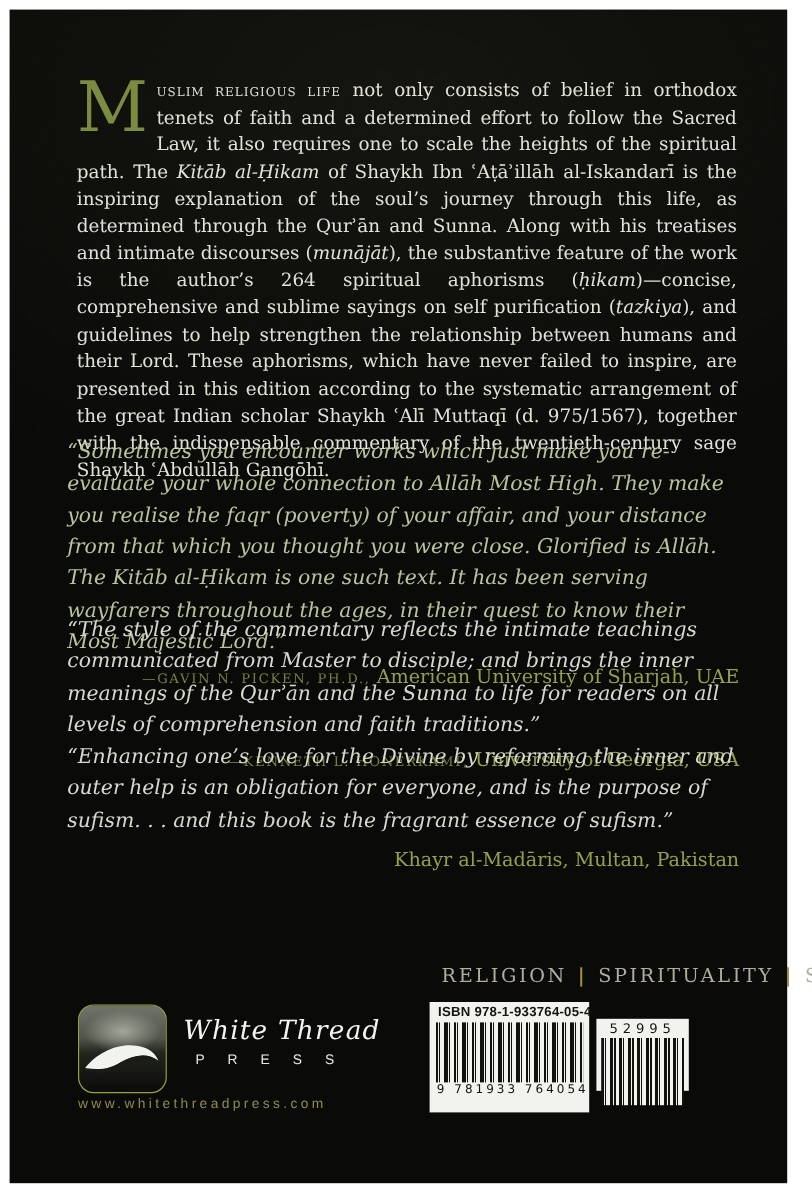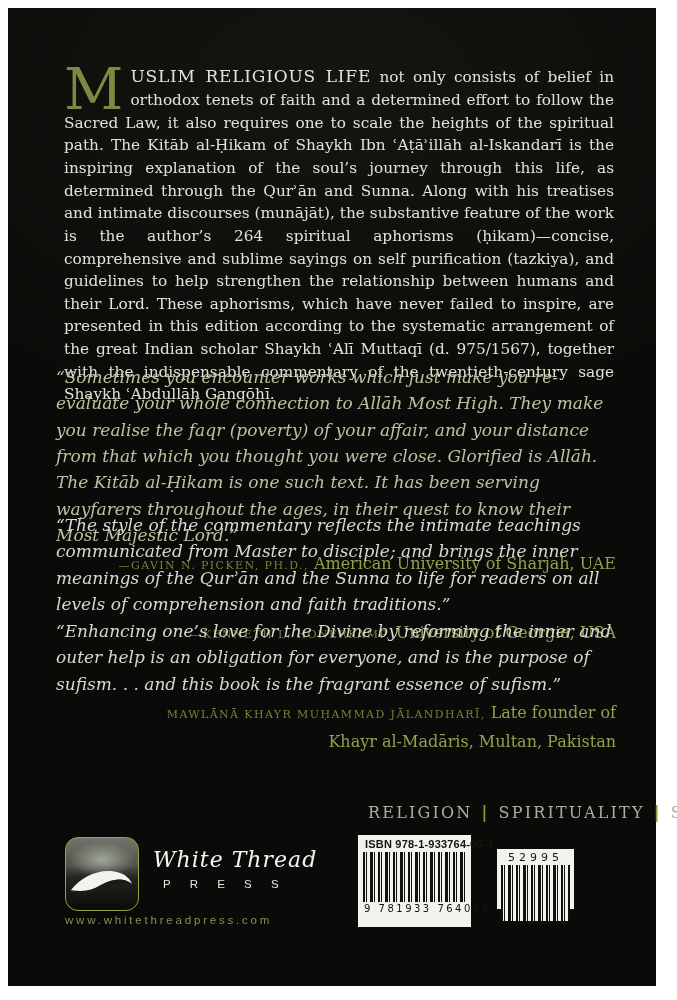--- a/index.html
+++ b/index.html
@@ -23,22 +23,22 @@
     position:absolute; left:56px; top:56px; width:550px;
     font-size:15.3px; line-height:1.48; text-align:justify;
     color:#e3e2d7; margin:0;
   }
   .dropcap {
     float:left;
     font-size:58px; line-height:44px;
     padding:3px 7px 0 0;
     color:#7c8b42;
   }
-  .lead { font-size:17px; letter-spacing:0.8px; }
-  .it { }
+  .lead { font-size:10px; letter-spacing:0.8px; }
+  .it { font-style:italic; }
   
   .quote-block { position:absolute; left:48px; width:560px; }
   .q1 { top:356px; }
   .q2 { top:504px; }
   .q3 { top:610px; }
   .quote {
     margin:0; font-style:italic; font-size:17px; line-height:1.55;
     color:#d8d9ce;
   }
   .q1 .quote { color:#b9c3a0; }
@@ -53,21 +53,21 @@
   .attr-line2 { margin-top:10px; }
   
   .categories {
     position:absolute; left:360px; top:795px;
     font-size:16px; letter-spacing:2.2px; color:#b0ad9e;
     white-space:nowrap;
   }
   .categories .sep { color:#9b9432; margin:0 9px; font-weight:bold; }
   
   .barcode-main {
-    position:absolute; left:350px; top:827px; width:113px; height:92px;
+    position:absolute; left:350px; top:827px; width:133px; height:92px;
     background:#f2f2ee; padding:0; box-sizing:border-box;
   }
   .isbn-label {
     font-family:"Liberation Sans","DejaVu Sans",sans-serif;
     font-weight:bold; font-size:11px; letter-spacing:0.2px; color:#15150f;
     padding:3px 0 1px 7px; white-space:nowrap;
   }
   .bars {
     height:50px; margin:1px 5px 0 5px;
     background:repeating-linear-gradient(90deg,
@@ -129,21 +129,20 @@
     <p class="attr"><span class="attr-name">—GAVIN N. PICKEN, PH.D.,</span><span class="attr-aff">American University of Sharjah, UAE</span></p>
   </div>
 
   <div class="quote-block q2">
     <p class="quote">“The style of the commentary reflects the intimate teachings communicated from Master to disciple; and brings the inner meanings of the Qurʾān and the Sunna to life for readers on all levels of comprehension and faith traditions.”</p>
     <p class="attr"><span class="attr-name">—KENNETH L. HONERKAMP,</span><span class="attr-aff">University of Georgia, USA</span></p>
   </div>
 
   <div class="quote-block q3">
     <p class="quote">“Enhancing one’s love for the Divine by reforming the inner and outer help is an obligation for everyone, and is the purpose of sufism. . . and this book is the fragrant essence of sufism.”</p>
-    <p class="attr"><span class="attr-name">MAWLĀNĀ KHAYR MUḤAMMAD JĀLANDHARĪ,</span><span class="attr-aff">Late founder of</span></p>
     <p class="attr attr-line2"><span class="attr-aff">Khayr al-Madāris, Multan, Pakistan</span></p>
   </div>
 
   <div class="categories"><span>RELIGION</span><span class="sep">|</span><span>SPIRITUALITY</span><span class="sep">|</span><span>SUFISM</span></div>
 
   <div class="barcode-main">
     <div class="isbn-label">ISBN 978-1-933764-05-4</div>
     <div class="bars"></div>
     <div class="ean">9 781933 764054</div>
   </div>

